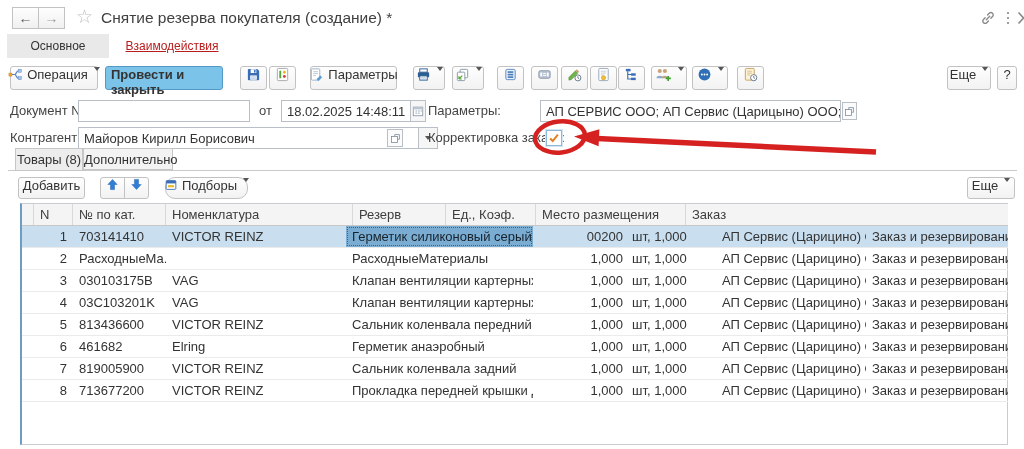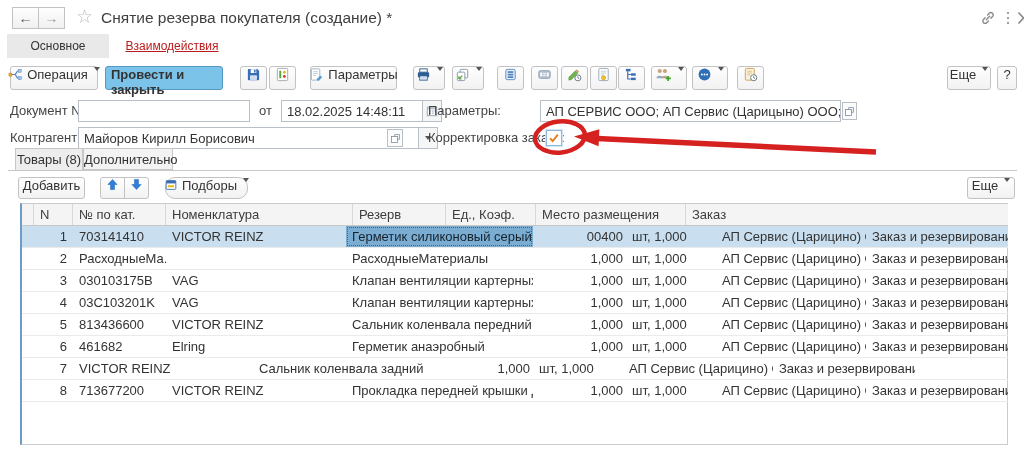--- a/index.html
+++ b/index.html
@@ -251,21 +251,21 @@
     <span class="caret"></span>
   </div>
   <div class="tb" style="left:997px;top:66px;width:20px;padding:0;">
     <span>?</span>
   </div>
 
   <div class="lbl" style="left:10px;top:100px;">Документ №:</div>
   <div class="inp" style="left:78px;top:100px;width:172px;"></div>
 
   <div class="lbl" style="left:259px;top:100px;">от</div>
-  <div class="inp" style="left:281px;top:100px;width:161px;padding:0;">
+  <div class="inp" style="left:281px;top:100px;width:145px;padding:0;">
     <span style="flex:1;padding:0 5px;">18.02.2025 14:48:11</span>
     <span style="width:19px;height:100%;border-left:1px solid #b9bfc6;display:flex;align-items:center;justify-content:center;background:#f6f6f6;">
       <svg width="12" height="12" viewBox="0 0 14 14">
           <rect x="1.5" y="2.5" width="11" height="10" fill="#fff" stroke="#8a98a8"></rect>
           <rect x="1.5" y="2.5" width="11" height="2.6" fill="#b8c4d0"></rect>
           <path d="M4 7h2M7 7h2M10 7h1.5M4 9.5h2M7 9.5h2" stroke="#8a98a8" stroke-width="1"></path>
         </svg>
     </span>
   </div>
 
@@ -343,21 +343,21 @@
       <div class="cell c-pl">Место размещения</div>
       <div class="cell c-ord" style="border-right:none;">Заказ</div>
     </div>
 
     <div class="trow rowsel">
       <div class="cell c-m"></div>
       <div class="cell c-n">1</div>
       <div class="cell c-cat">703141410</div>
       <div class="cell c-man">VICTOR REINZ</div>
       <div class="cell c-nom cellsel">Герметик силиконовый серый эла...</div>
-      <div class="cell c-res">00400</div>
+      <div class="cell c-res">00200</div>
       <div class="cell c-unit">шт, 1,000</div>
       <div class="cell c-pl">АП Сервис (Царицино) О...</div>
       <div class="cell c-ord">Заказ и резервирование п...</div>
     </div>
 
     <div class="trow">
       <div class="cell c-m"></div>
       <div class="cell c-n">2</div>
       <div class="cell c-cat">РасходныеМа...</div>
       <div class="cell c-man"></div>
@@ -412,20 +412,21 @@
       <div class="cell c-nom">Герметик анаэробный</div>
       <div class="cell c-res">1,000</div>
       <div class="cell c-unit">шт, 1,000</div>
       <div class="cell c-pl">АП Сервис (Царицино) О...</div>
       <div class="cell c-ord">Заказ и резервирование п...</div>
     </div>
 
     <div class="trow">
       <div class="cell c-m"></div>
       <div class="cell c-n">7</div>
+      <div class="cell c-cat">819005900</div>
       <div class="cell c-man">VICTOR REINZ</div>
       <div class="cell c-nom">Сальник коленвала задний</div>
       <div class="cell c-res">1,000</div>
       <div class="cell c-unit">шт, 1,000</div>
       <div class="cell c-pl">АП Сервис (Царицино) О...</div>
       <div class="cell c-ord">Заказ и резервирование п...</div>
     </div>
 
     <div class="trow">
       <div class="cell c-m"></div>

